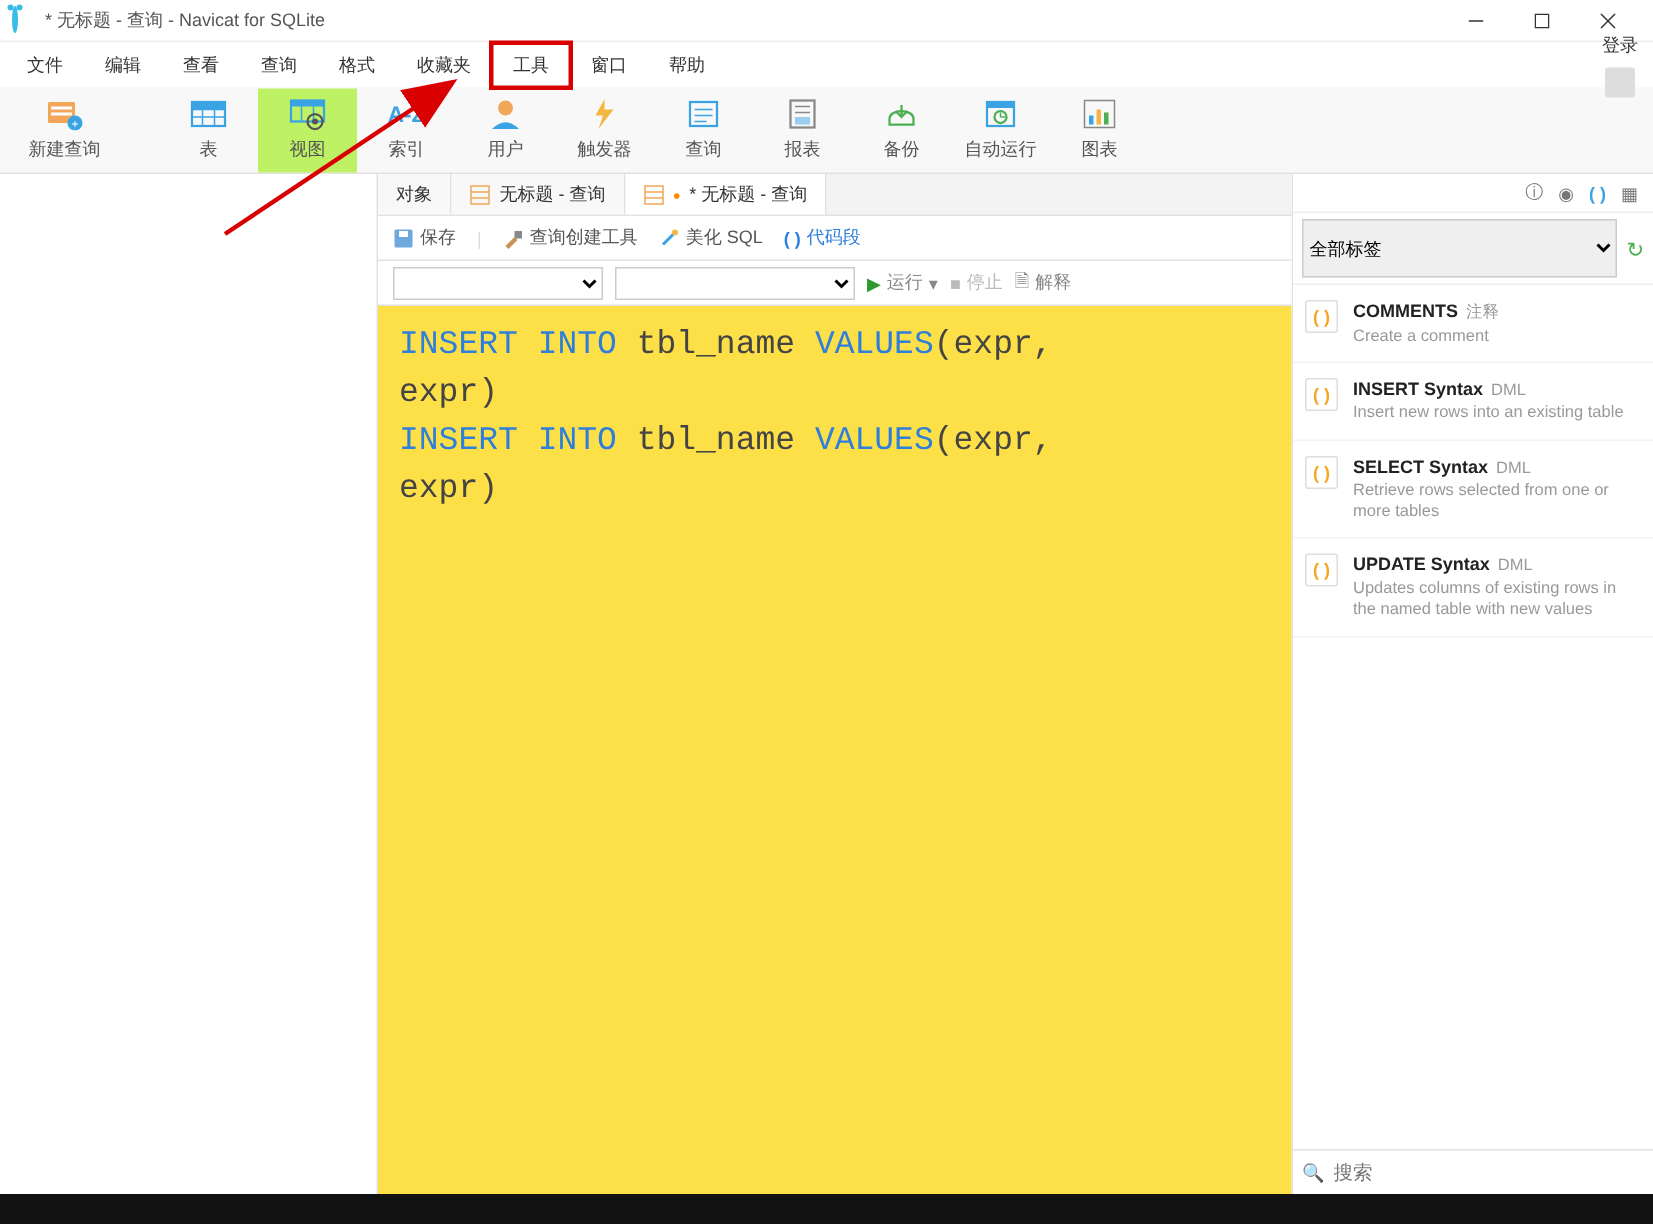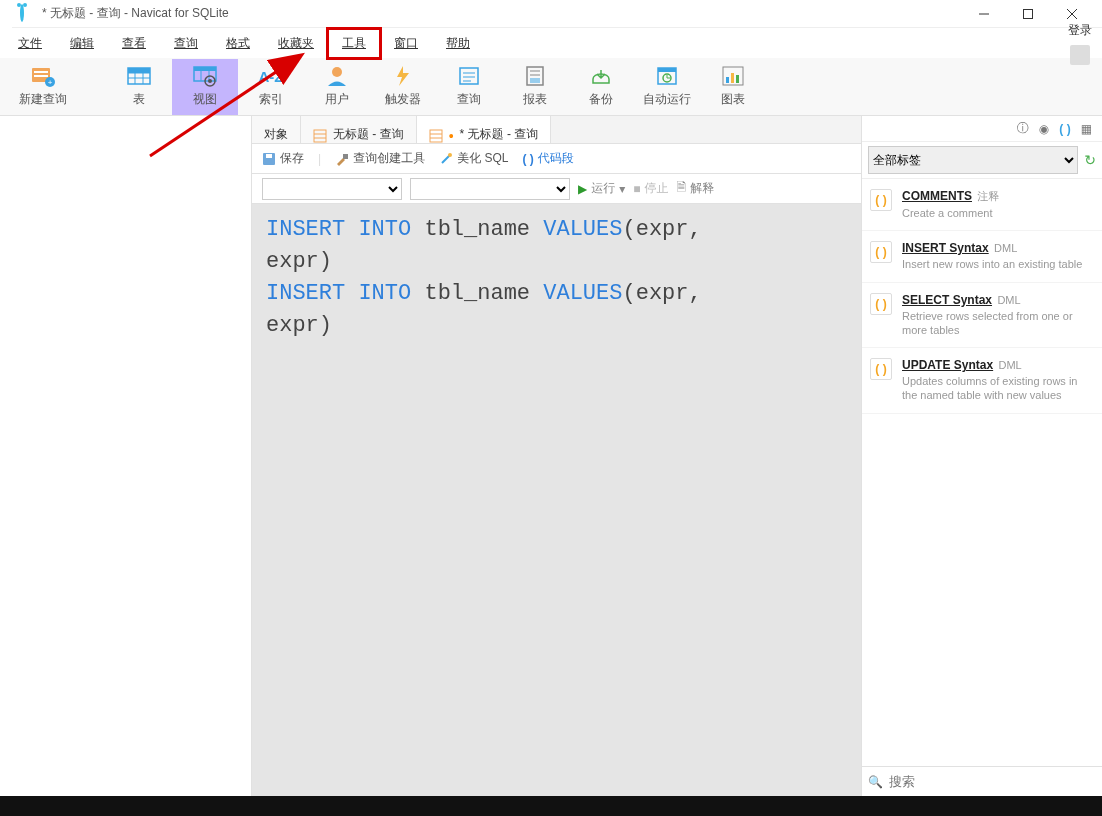--- a/index.html
+++ b/index.html
@@ -1,63 +1,63 @@
 <!DOCTYPE html>
 <html><head>
 <meta charset="utf-8">
 <style>
 * { box-sizing: border-box; margin: 0; padding: 0; }
 body { font-family: "Microsoft YaHei", "Segoe UI", Arial, sans-serif; font-size: 12px; color: #333; background: #fff; width: 1102px; height: 816px; overflow: hidden; position: relative; }
-.title-bar { height: 28px; display: flex; align-items: center; padding: 0 8px; background: #fff; border-bottom: 1px solid #eee; margin-left: 12px; }
+.title-bar { height: 28px; display: flex; align-items: center; padding: 0 8px; background: #fff; border-bottom: 1px solid #eee; }
 .title-bar .app-icon { width: 16px; height: 16px; margin-right: 6px; }
 .title-text { flex: 1; font-size: 12px; color: #555; }
 .win-controls { display: flex; gap: 0; }
 .win-btn { width: 44px; height: 28px; display: flex; align-items: center; justify-content: center; cursor: pointer; }
 .menu-bar { height: 30px; display: flex; align-items: center; padding: 0 4px; background: #fff; position: relative; }
-.menu-item { padding: 6px 14px; cursor: pointer; font-size: 12px; text-decoration: underline; }
+.menu-item { padding: 6px 14px; cursor: pointer; font-size: 12px; }
 .menu-item.boxed { outline: 3px solid #d80000; outline-offset: -1px; }
 .menu-right { margin-left: auto; display: flex; align-items: center; gap: 6px; padding-right: 6px; flex-direction: column; }
 .avatar { width: 20px; height: 20px; background: #ddd; border-radius: 2px; }
 .toolbar { height: 58px; background: #f8f8f8; border-bottom: 1px solid #e1e1e1; display: flex; align-items: center; padding: 0 10px; gap: 0; }
 .tool-btn { width: 66px; height: 56px; display: flex; flex-direction: column; align-items: center; justify-content: center; gap: 4px; cursor: pointer; font-size: 12px; color: #555; }
-.tool-btn.active { background: #c4b5fd; }
+.tool-btn.active { background: #bef264; }
 .tool-icon { width: 26px; height: 22px; display: flex; align-items: center; justify-content: center; }
 .main { display: flex; height: calc(100% - 28px - 30px - 58px - 20px); }
 .left-panel { width: 252px; border-right: 1px solid #e1e1e1; background: #fff; }
 .center { flex: 1; display: flex; flex-direction: column; border-right: 1px solid #e1e1e1; min-width: 0; }
 .tabs-row { height: 28px; display: flex; align-items: stretch; border-bottom: 1px solid #e1e1e1; background: #f3f3f3; }
-.tab { padding: 0 12px; display: flex; align-items: flex-end; gap: 6px; border-right: 1px solid #e1e1e1; cursor: pointer; font-size: 12px; background: #f8f8f8; }
+.tab { padding: 0 12px; display: flex; align-items: center; gap: 6px; border-right: 1px solid #e1e1e1; cursor: pointer; font-size: 12px; background: #f8f8f8; }
 .tab.active { background: #fff; }
 .tab .dot { color: #ff8a00; font-size: 14px; line-height: 1; }
 .tab-icon { width: 14px; height: 14px; }
 .sub-toolbar { height: 30px; display: flex; align-items: center; gap: 14px; padding: 0 10px; border-bottom: 1px solid #e1e1e1; background: #fff; font-size: 12px; color: #555; }
 .sub-toolbar .sb-item { display: flex; align-items: center; gap: 4px; cursor: pointer; }
 .sub-toolbar .blue { color: #2e7fdb; }
 .run-bar { height: 30px; display: flex; align-items: center; gap: 8px; padding: 0 10px; border-bottom: 1px solid #e1e1e1; background: #fff; }
 .run-bar select { font-size: 12px; height: 22px; border: 1px solid #ccc; background: #fff; }
 .sel1 { width: 140px; }
 .sel2 { width: 160px; }
 .run-bar .run-item { display: flex; align-items: center; gap: 4px; color: #888; font-size: 12px; cursor: pointer; }
 .run-item .play { color: #2e9a2e; }
 .run-item.disabled { color: #bbb; }
-.editor { flex: 1; padding: 10px 14px; font-family: "Consolas","Courier New",monospace; font-size: 22px; line-height: 1.45; background: #e5e5e5; overflow: auto; white-space: pre; }
+.editor { flex: 1; padding: 10px 14px; font-family: "Consolas","Courier New",monospace; font-size: 22px; line-height: 1.45; background: #fde047; overflow: auto; white-space: pre; }
 .kw { color: #2e7fdb; }
 .fn { color: #444; }
 .right-panel { width: 240px; display: flex; flex-direction: column; background: #fff; }
 .rp-icons { height: 26px; display: flex; align-items: center; justify-content: flex-end; gap: 10px; padding: 0 10px; border-bottom: 1px solid #eee; }
 .rp-icons span { cursor: pointer; color: #777; }
 .rp-sel-row { padding: 4px 6px; display: flex; align-items: center; gap: 6px; border-bottom: 1px solid #eee; }
-.rp-sel-row select { flex: 1; height: 28px; border: 1px solid #ccc; font-size: 12px; }
+.rp-sel-row select { flex: 1; height: 39px; border: 1px solid #ccc; font-size: 12px; }
 .refresh { color: #4caf50; cursor: pointer; font-size: 14px; }
 .snippet-list { flex: 1; overflow: auto; }
 .snippet { display: flex; gap: 10px; padding: 10px 8px; border-bottom: 1px solid #f3f3f3; cursor: pointer; }
 .sn-icon { width: 22px; height: 22px; border: 1px solid #ddd; border-radius: 2px; display: flex; align-items: center; justify-content: center; color: #f5a623; font-size: 12px; font-weight: bold; flex-shrink: 0; }
 .sn-body { flex: 1; }
 .sn-title { font-size: 12px; color: #222; }
-.sn-title b { font-weight: bold; text-decoration: underline; }
+.sn-title b { font-weight: bold; }
 .sn-tag { color: #999; font-size: 11px; margin-left: 2px; margin-top: 32px; }
 .sn-desc { color: #999; font-size: 11px; margin-top: 2px; line-height: 1.3; }
 .rp-search { border-top: 1px solid #e1e1e1; padding: 4px 6px; display: flex; align-items: center; gap: 6px; color: #999; height: 30px; }
 .rp-search input { border: none; outline: none; flex: 1; font-size: 13px; }
 .taskbar { position: absolute; bottom: 0; left: 0; right: 0; height: 20px; background: #111; }
 .arrow-svg { position: absolute; pointer-events: none; z-index: 50; }
 .app-circle { width: 16px; height: 16px; border: 2px solid #39bce8; border-radius: 50%; position: relative; }
 .app-circle::before, .app-circle::after { content: ""; position: absolute; width: 4px; height: 4px; background: #39bce8; border-radius: 50%; top: -3px; }
 .app-circle::before { left: 1px; }
 .app-circle::after { right: 1px; }

